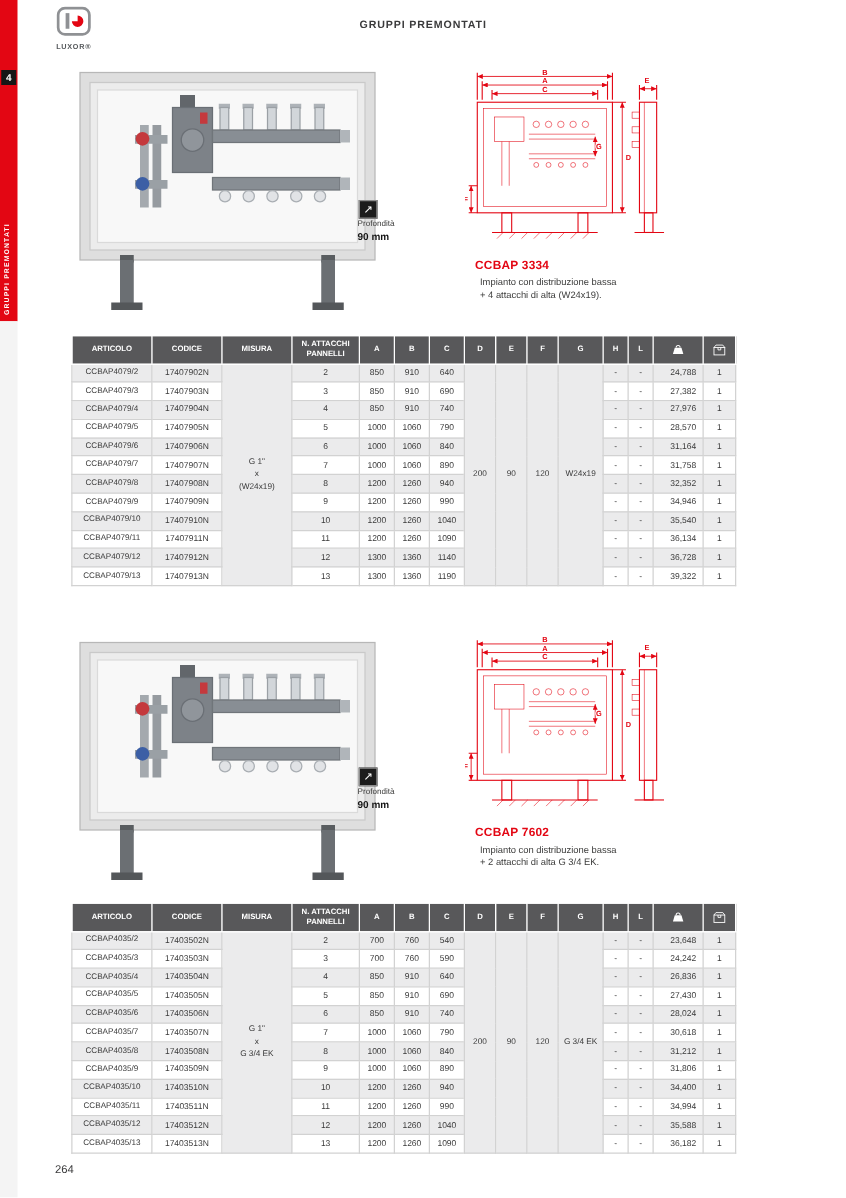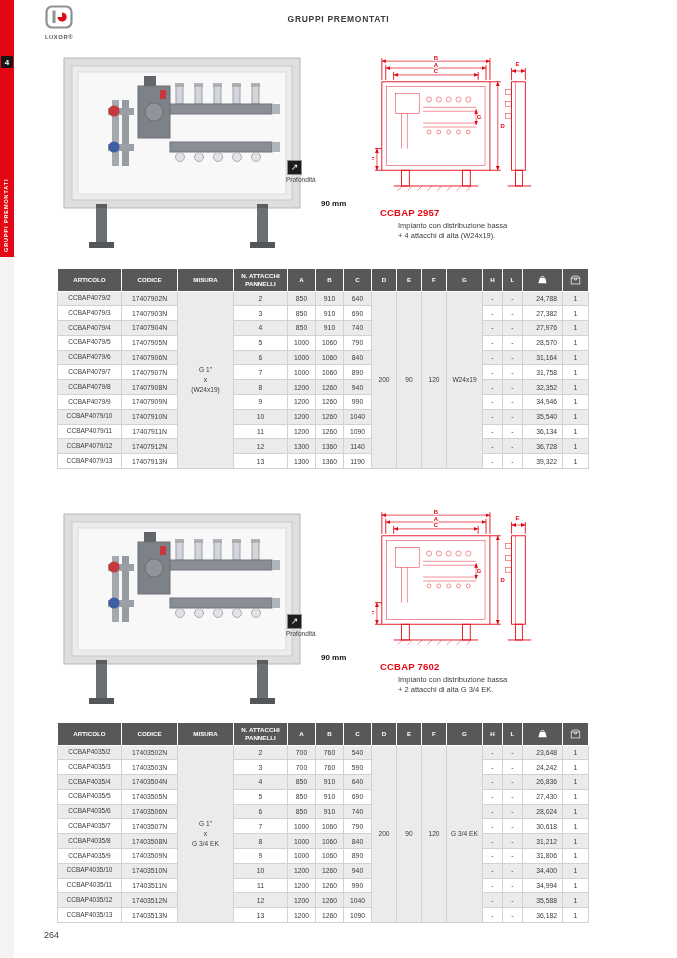--- a/index.html
+++ b/index.html
@@ -23,23 +23,23 @@
                font-size:8.5px; font-weight:bold; letter-spacing:.7px; color:#3b3b3c; }
   .page-number{ position:absolute; left:44px; top:930px; font-size:9px; color:#3b3b3c;text-align:right; }
 
   
   .photo{ position:absolute; left:56px; width:252px; height:196px; }
   .diagram{ position:absolute; left:372px; width:172px; height:150px; }
   .expand-box{ position:absolute; width:15px; height:15px; background:#1c1c1c; border:1px solid #8d8d8d;
                color:#fff; display:flex; align-items:center; justify-content:center; font-size:9px; line-height:1; }
   .depth{ position:absolute; }
   .depth-label{ font-size:6.5px; color:#3c3c3b; }
-  .depth-value{ font-size:8px; font-weight:bold; color:#141414; margin-top:16px;padding-left:35px; }
+  .depth-value{ font-size:8px; font-weight:bold; color:#141414; margin-top:2px; }
   .sec-code{ position:absolute; left:380px; color:var(--accent); font-size:9.5px; font-weight:bold; letter-spacing:.2px; }
-  .sec-desc{ position:absolute; left:398px; width:195px; font-size:7.5px; line-height:1.35; color:#3c3c3b; white-space:pre-line; }
+  .sec-desc{ position:absolute; left:384px; width:195px; font-size:7.5px; line-height:1.35; color:#3c3c3b; white-space:pre-line; }
 
   
   .dg-stroke line, .dg-stroke rect, .dg-stroke circle{ stroke:var(--accent); fill:none; stroke-width:.9; }
   .dg-stroke .thin, .dg-stroke .thin line, .dg-stroke .thin rect, .dg-stroke .thin circle{ stroke-width:.45; }
   .dg-stroke .dim{ stroke-width:.7; }
   .dg-label text{ fill:var(--accent); font-family:"Liberation Sans",sans-serif; font-size:6px; font-weight:bold;
                   text-anchor:middle; paint-order:stroke; stroke:#fff; stroke-width:1.6px; }
 
   
   .spec-table{ position:absolute; border-collapse:collapse; table-layout:fixed; width:531px;
@@ -196,21 +196,21 @@
       <text x="65" y="7.5">B</text>
       <text x="65" y="14.5">A</text>
       <text x="65" y="21.5">C</text>
       <text x="133" y="77" text-anchor="start">D</text>
       <text x="109" y="68" text-anchor="start">G</text>
       <text x="0.5" y="111" text-anchor="start">F</text>
       <text x="148" y="14">E</text>
     </g>
   </svg>
 </div>
-  <div class="sec-code" style="top:207px">CCBAP 2957</div>
+  <div class="sec-code" style="top:207px">CCBAP 3334</div>
   <div class="sec-desc" style="top:221px">Impianto con distribuzione bassa
 + 4 attacchi di alta (W24x19).</div>
 
   <table class="spec-table" style="left:57px;top:268px">
     <colgroup>
       <col style="width:64px">
         <col style="width:56px">
         <col style="width:56px">
         <col style="width:54px">
       <col style="width:28px">

